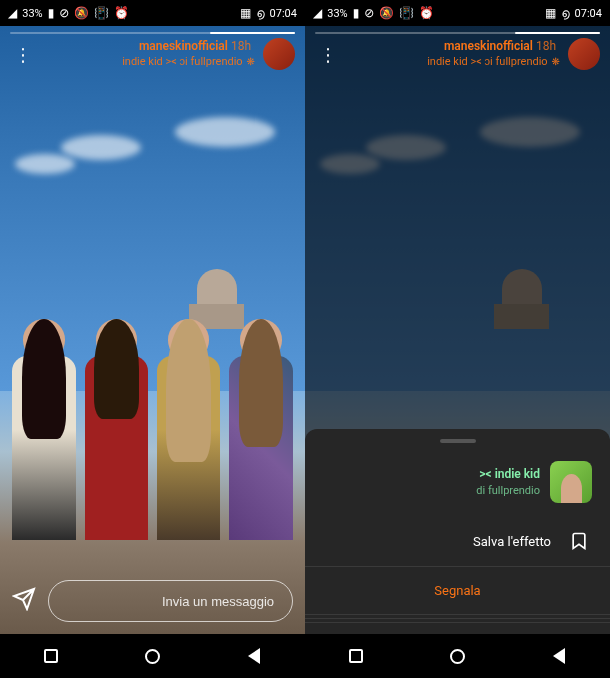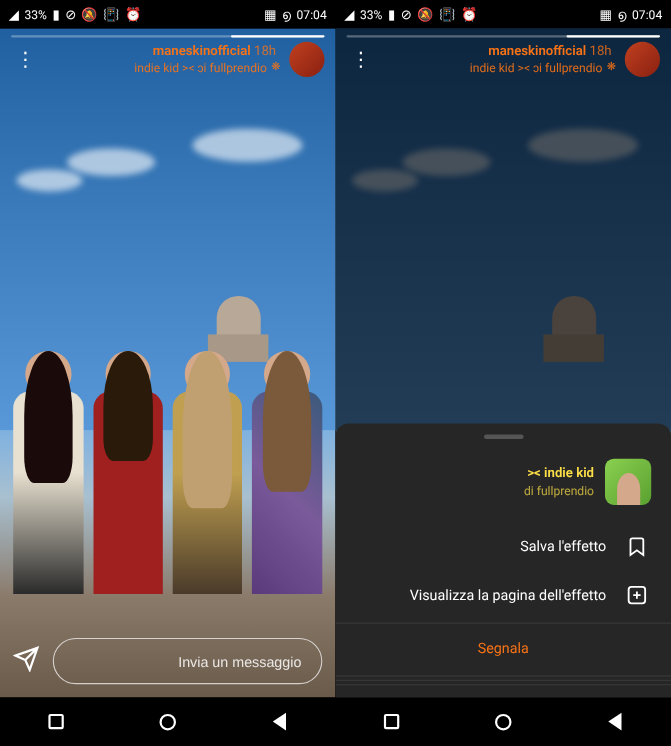--- a/index.html
+++ b/index.html
@@ -275,21 +275,21 @@
       content: '';
       position: absolute;
       bottom: 0;
       left: 25%;
       width: 50%;
       height: 70%;
       background: #d4a88a;
       border-radius: 50% 50% 0 0;
     }
     .effect-info {
-      color: #fde047;
+      color: #86efac;
       font-size: 12px;
       line-height: 1.4;
     }
     .effect-name {
       font-weight: 600;
     }
     .effect-author {
       opacity: 0.7;
       font-size: 11px;
     }
@@ -422,29 +422,20 @@
           </div>
         </div>
 
         <div class="sheet-item">
           <span class="sheet-item-icon">
             <svg width="20" height="20" viewBox="0 0 24 24" fill="none" stroke="#fff" stroke-width="2">
                 <path d="M19 21l-7-5-7 5V5a2 2 0 012-2h10a2 2 0 012 2z"></path>
               </svg>
           </span>
           <span>Salva l'effetto</span>
-        </div>
-        <div class="sheet-item">
-          <span class="sheet-item-icon">
-            <svg width="20" height="20" viewBox="0 0 24 24" fill="none" stroke="#fff" stroke-width="2">
-                <rect x="3" y="3" width="18" height="18" rx="3"></rect>
-                <path d="M12 8v8M8 12h8"></path>
-              </svg>
-          </span>
-          <span>Visualizza la pagina dell'effetto</span>
         </div>
 
         <div class="divider"></div>
 
         <div class="sheet-item no-icon danger">
           <span>Segnala</span>
         </div>
         <div class="divider"></div>
         <div class="divider"></div>
         <div class="divider"></div>

